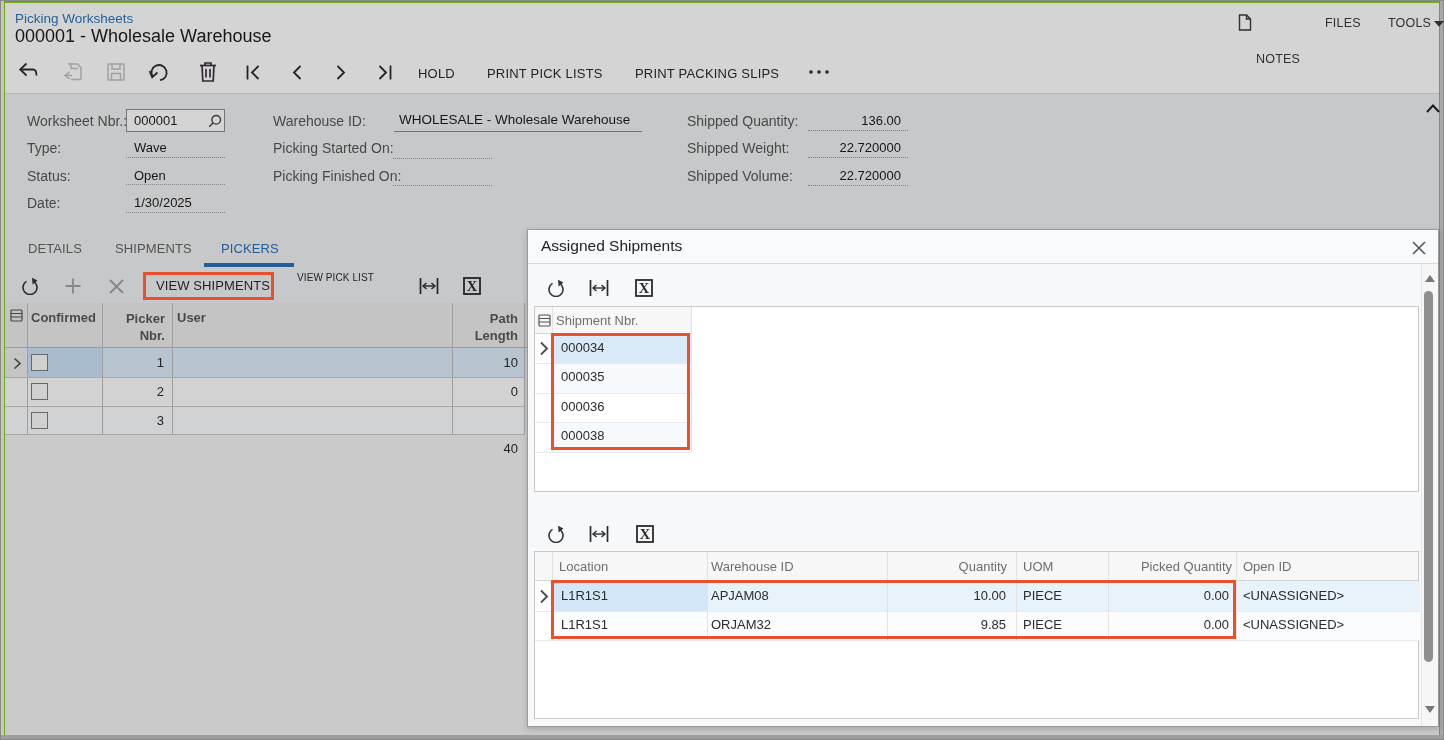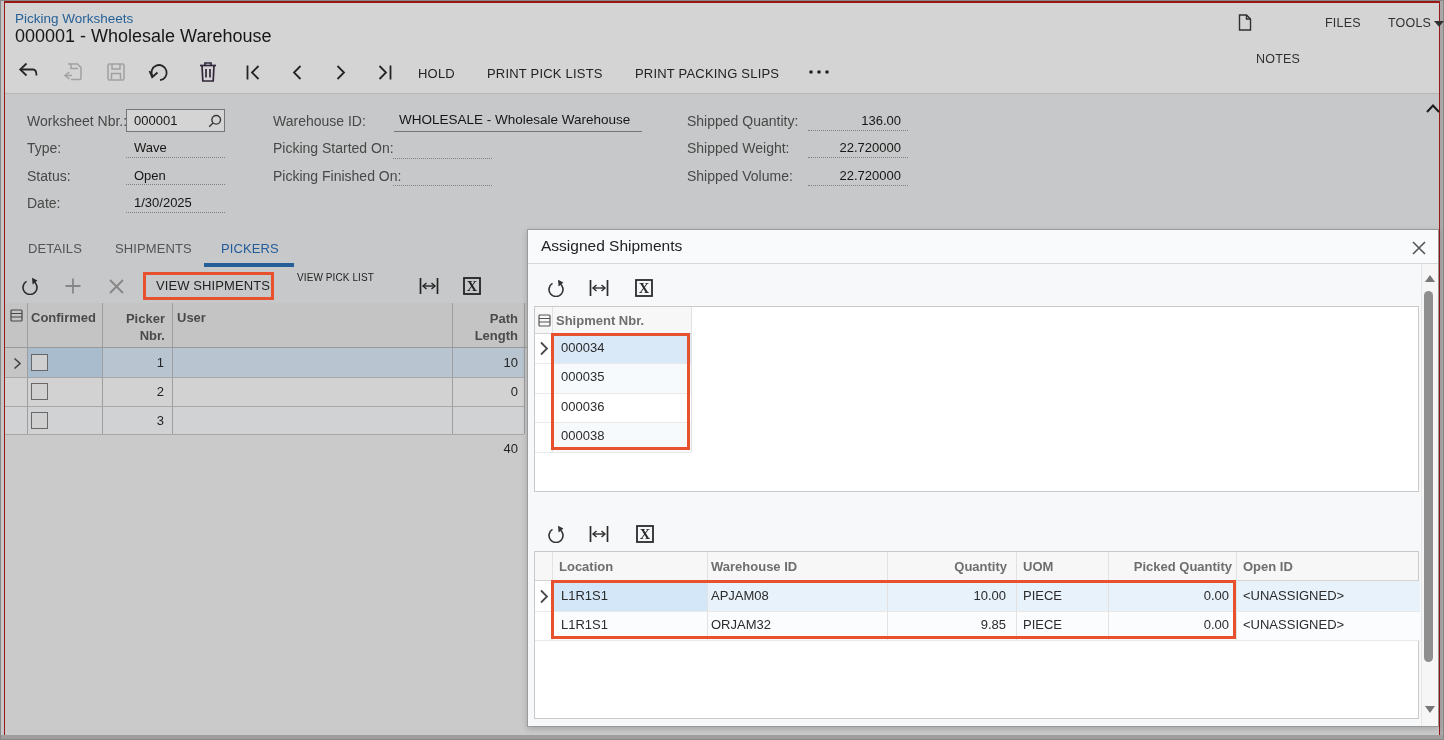--- a/index.html
+++ b/index.html
@@ -1,19 +1,19 @@
 <!DOCTYPE html>
 <html><head>
 <meta charset="utf-8">
 <style>
   * { margin:0; padding:0; box-sizing:border-box; }
   html,body { width:1444px; height:740px; overflow:hidden; }
   body { font-family:"Liberation Sans", sans-serif; font-size:13px; color:#333; background:#fff; }
   .abs { position:absolute; }
-  #win { position:absolute; inset:0; background:#b91c1c; border:1px solid #888; }
+  #win { position:absolute; inset:0; background:#84cc16; border:1px solid #888; }
   
   #hdr { position:absolute; left:4px; top:2px; right:4px; height:91px; background:#fff; border-bottom:1px solid #dcdcdc; }
   #crumb { position:absolute; left:10px; top:8px; font-size:13.5px; color:#2e76b8; }
   #title { position:absolute; left:10px; top:23px; font-size:18px; color:#1c1c1c; }
   .topright { position:absolute; top:13px; font-size:12.5px; color:#3a3a3a; letter-spacing:.2px; }
   
   .tbtxt { position:absolute; top:63px; font-size:13px; color:#2b2b2b; letter-spacing:.2px; }
   
   #form { position:absolute; left:4px; top:93px; right:4px; height:138px; background:#f0f1f2; }
   .lbl { position:absolute; font-size:14px; color:#575757; }
@@ -28,21 +28,21 @@
   
   #dim { position:absolute; inset:0; background:rgba(0,0,0,0.17); z-index:50; }
   
   .ann { position:absolute; border:3px solid #e8512d; z-index:60; }
   
   #dlg { position:absolute; left:526px; top:228px; width:912px; height:498px; background:#f7f8f9; border:1px solid #9a9a9a; box-shadow:0 2px 6px rgba(0,0,0,0.18); z-index:100; }
   #dlghdr { position:absolute; left:0; top:0; right:0; height:34px; background:#f9fafb; border-bottom:1px solid #d8d8d8; }
   #dlgtitle { position:absolute; left:13px; top:7px; font-size:15.5px; color:#222; }
   .gridbox { position:absolute; background:#fff; border:1px solid #c9c9c9; }
   .ghead { position:absolute; background:#f7f7f7; border-bottom:1px solid #d4d4d4; }
-  .ghtxt { font-size:13px; color:#6e6e6e;font-weight:bold; }
+  .ghtxt { font-size:13px; color:#6e6e6e; }
   .ghb { font-size:13px; color:#5a5a5a; font-weight:bold; }
   .cell { position:absolute; font-size:13px; color:#2b2b2b; }
   .vline { position:absolute; width:1px; background:#e2e2e2; }
   .rowline { position:absolute; height:1px; background:#e9e9e9; left:0; right:0; }
 </style>
 </head>
 <body>
 <div id="win">
 
   <div class="abs" style="left:0;top:0;bottom:0;width:3px;background:#f0f0f0;"></div>

